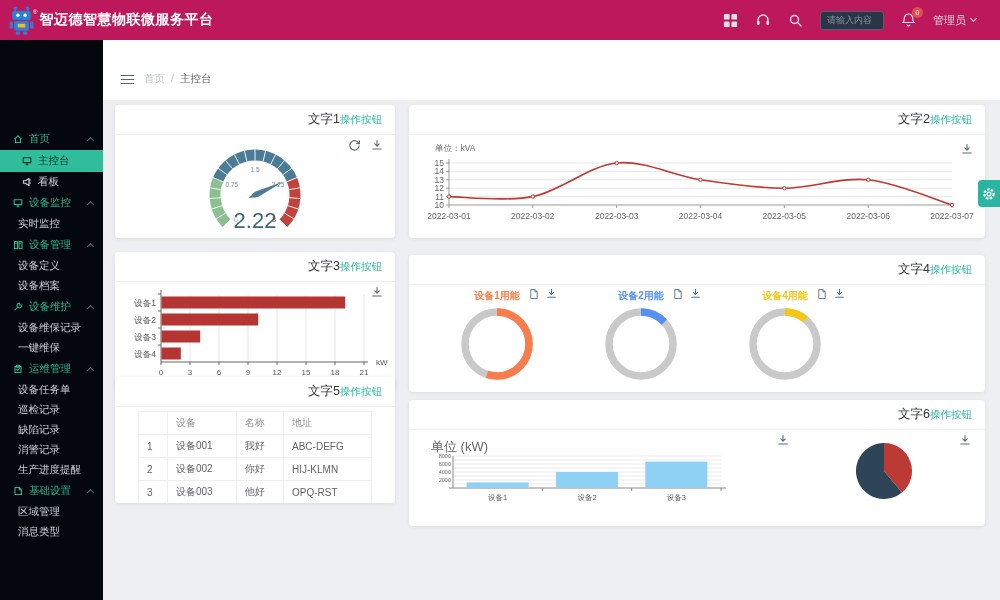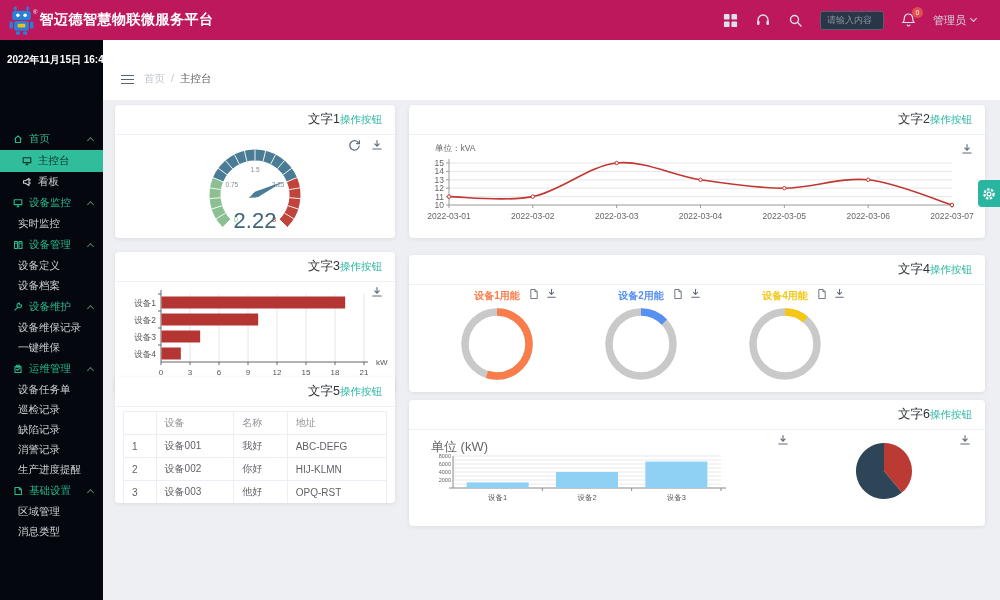--- a/index.html
+++ b/index.html
@@ -129,21 +129,20 @@
       <span class="badge">0</span>
     </span>
     <span class="user-wrap">
       <span>管理员</span>
       <span class="chev chev-down"></span>
     </span>
   </div>
 </div>
 
 <div class="sidebar">
-  <div class="timestamp">2022年11月15日 16:44:13</div>
   <div class="menu" id="menu">
       <div class="m-group">
         <span class="mg-icon">
           <svg width="10" height="10" viewBox="0 0 10 10" fill="none" stroke="#2bb78f" stroke-width="1.1" stroke-linejoin="round">
             <path d="M1.5 5.2 5 1.8l3.5 3.4M2.5 4.8V8.5h5V4.8"></path>
           </svg>
         </span>
         <span>首页</span>
         <span class="chev chev-up"></span>
       </div>
@@ -493,21 +492,21 @@
           <circle cx="39" cy="41" r="32" fill="none" stroke="#f3c714" stroke-width="7.5" stroke-dasharray="22.1 201.1" transform="rotate(-90 39 41)"></circle>
         </svg></div>
     </div>
 </div>
 
 <div class="card" style="left:115px;top:377px;width:280px;height:126px;">
   <div class="card-head">
     <span class="card-title">文字5</span>
     <span class="card-action">操作按钮</span>
   </div>
-  <div class="card-body" style="height:95px;padding:4px 8px 0;">
+  <div class="card-body" style="height:95px;padding:4px 23px 0;">
     <table class="tbl">
       <thead>
           <tr id="tbl-head">
             <th></th>
             <th>设备</th>
             <th>名称</th>
             <th>地址</th>
           </tr>
         </thead>
       <tbody id="tbl-body">

